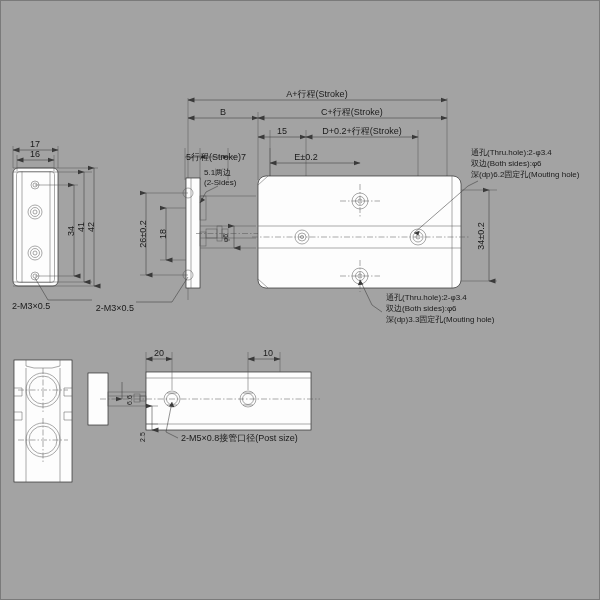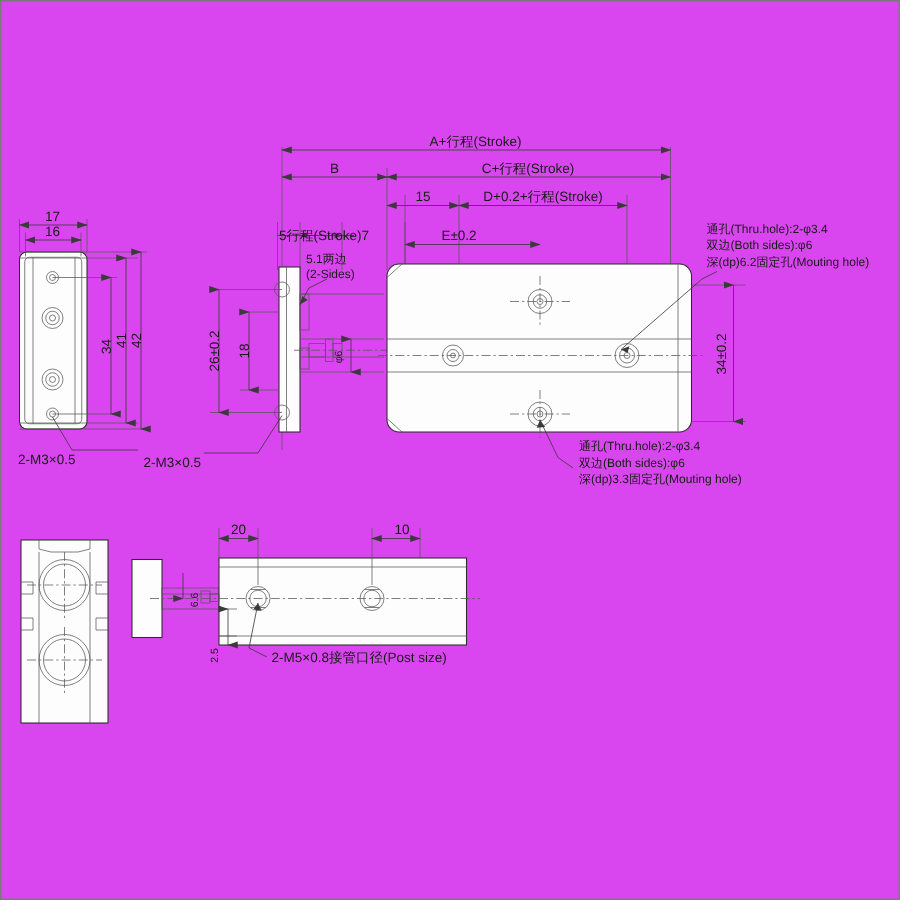--- a/index.html
+++ b/index.html
@@ -4,21 +4,21 @@
 <style>
   html, body {
     margin: 0;
     padding: 0;
     background: #ffffff;
   }
   #page {
     position: relative;
     width: 600px;
     height: 600px;
-    background: #d946ef;
+    background: #a3a3a3;
     overflow: hidden;
     font-family: "Liberation Sans", sans-serif;
   }
   #page > svg {
     position: absolute;
     left: 0;
     top: 0;
   }
   .lbl {
     font-family: "Liberation Sans", sans-serif;

